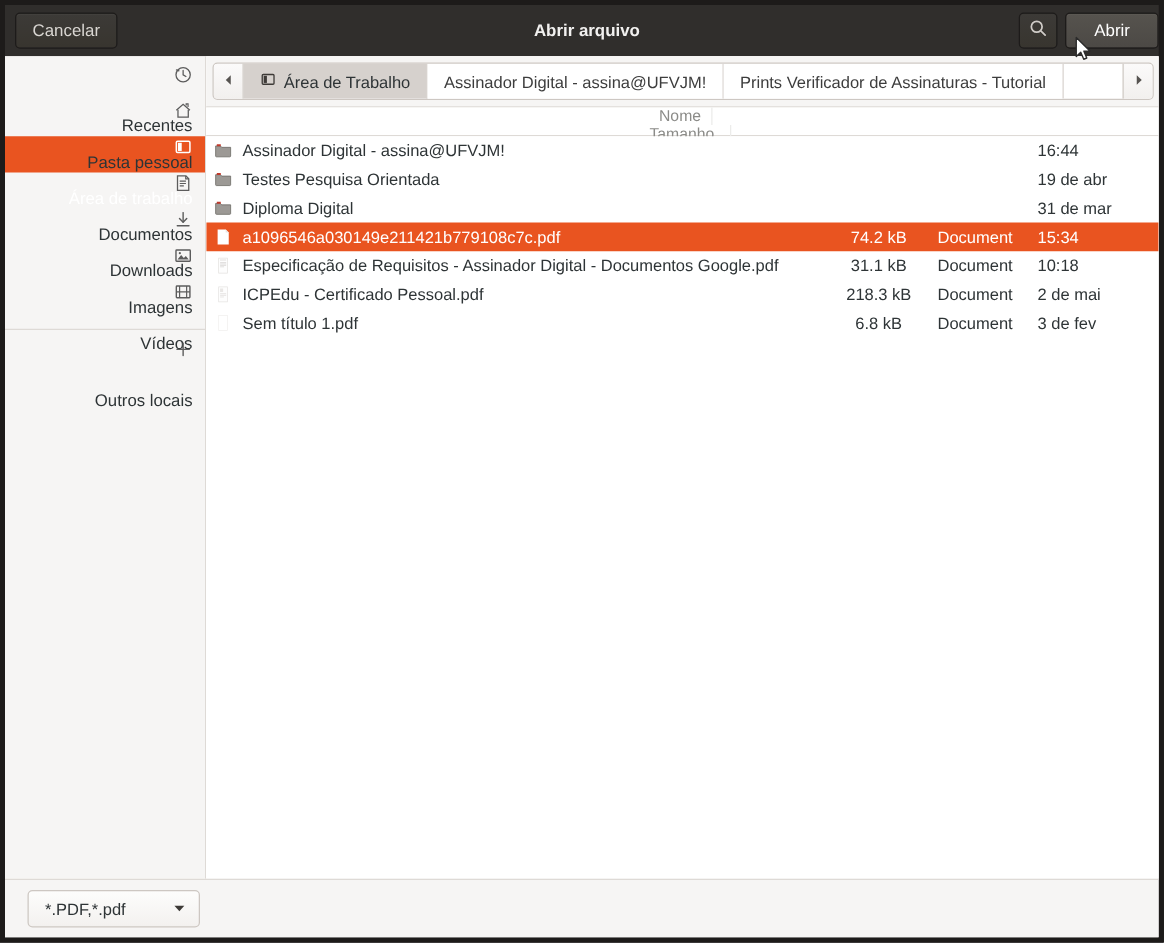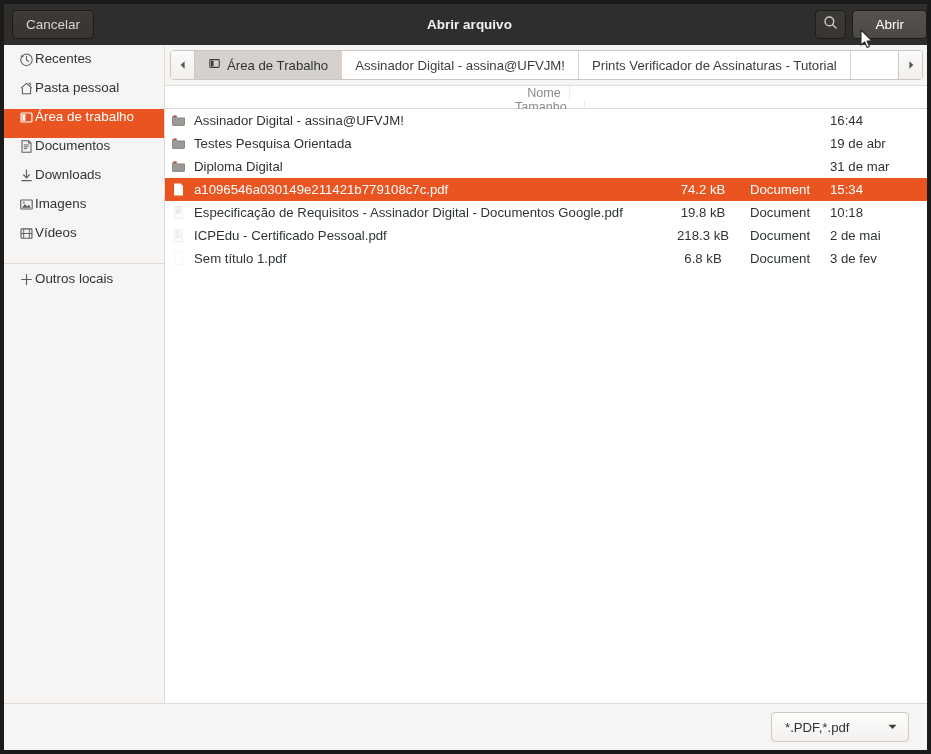--- a/index.html
+++ b/index.html
@@ -104,28 +104,29 @@
   .sidebar {
     width: 161px;
     background: #f6f5f4;
     border-right: 1px solid #dedad6;
     padding-top: 6px;
     flex-shrink: 0;
     overflow: hidden;
   }
   .side-item {
     display: flex;
-    align-items: flex-start;
+    align-items: flex-end;
     height: 29px;
     padding: 0 10px 0 14px;
-    gap: 1px;
+    gap: 26px;
     font-size: 13.4px;
     color: #2e3436;
     cursor: pointer;
     white-space: nowrap;
+    flex-direction: column;
   }
   .side-item.active {
     background: #e95420;
     color: #ffffff;
   }
   .side-item .sico {
     width: 16px; height: 16px;
     flex-shrink: 0;
     display: flex; align-items: center; justify-content: center;
     color: #5c5c5c;
@@ -204,21 +205,21 @@
   }
   .colhead > div {
     padding: 0 8px;
     height: 23px;
     display: flex;
     align-items: center;
     cursor: pointer;
     white-space: nowrap;
   }
   .ch-name { flex: 1; border-right: 1px solid #ececea; padding-left: 5px !important; }
-  .ch-size { width: 78px; border-right: 1px solid #ececea; }
+  .ch-size { width: 78px; border-right: 1px solid #ececea; justify-content: center; }
   .ch-type { width: 80px; border-right: 1px solid #ececea; }
   .ch-mod  { width: 105px; gap: 5px; }
 
   
   .filelist {
     flex: 1;
     overflow: hidden;
     background: #ffffff;
   }
   .row {
@@ -249,21 +250,20 @@
 
   .ficon { width: 16px; height: 16px; flex-shrink: 0; display:flex; align-items:center; justify-content:center;}
 
   
   .footer {
     height: 47px;
     background: #f6f5f4;
     border-top: 1px solid #dedad6;
     display: flex;
     align-items: center;
-    justify-content: flex-end;
     padding: 0 18px;
     flex-shrink: 0;
   }
   .combo {
     height: 30px;
     min-width: 138px;
     border: 1px solid #cdc7c2;
     border-radius: 4px;
     background: linear-gradient(to bottom,#fdfdfc,#f3f1ef);
     display: flex;
@@ -527,21 +527,21 @@
           <div class="row">
             <div class="r-name">
               <span class="ficon">
                 <svg width="15" height="15" viewBox="0 0 16 16">
                   <rect x="4.2" y="1.6" width="7.6" height="12.8" fill="#fdfdfd" stroke="#e2e0de" stroke-width="0.6"></rect>
                   <path d="M5.4 3.2 h5.2 M5.4 5.4 h5.2 M5.4 6.6 h5.2 M5.4 7.8 h5.2 M5.4 9.0 h3.4" stroke="#d4d2d0" stroke-width="0.6"></path>
                 </svg>
               </span>
               <span>Especificação de Requisitos - Assinador Digital - Documentos Google.pdf</span>
             </div>
-            <div class="r-size">19.8 kB</div>
+            <div class="r-size">31.1 kB</div>
             <div class="r-type">Document</div>
             <div class="r-mod">10:18</div>
           </div>
 
           <div class="row">
             <div class="r-name">
               <span class="ficon">
                 <svg width="15" height="15" viewBox="0 0 16 16">
                   <rect x="4.2" y="1.6" width="7.6" height="12.8" fill="#fdfdfd" stroke="#e4e2e0" stroke-width="0.6"></rect>
                   <rect x="5.4" y="3.0" width="2.6" height="3.0" fill="#e9e7e5"></rect>

